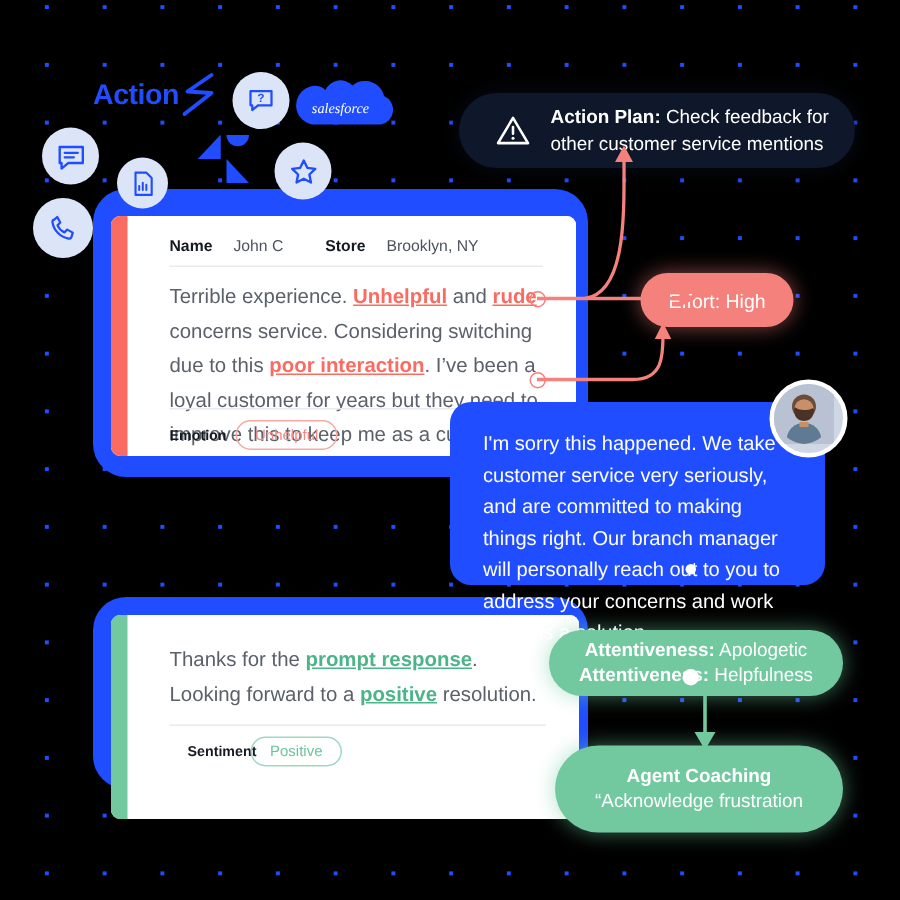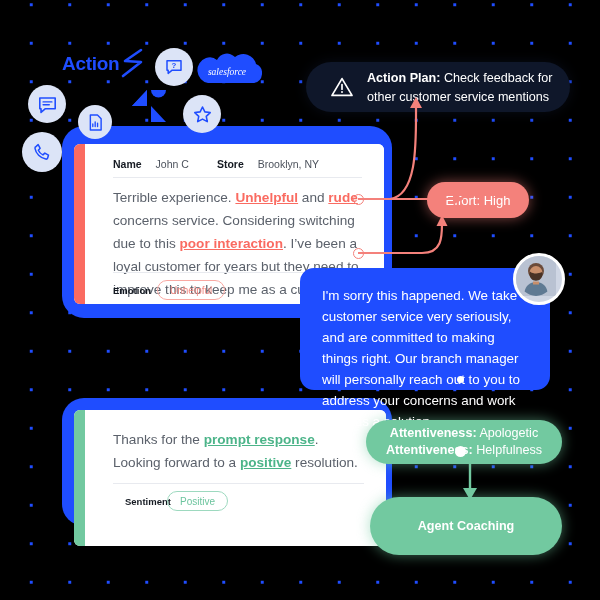--- a/index.html
+++ b/index.html
@@ -279,15 +279,16 @@
 
   <div class="glow anno-green" style="left:366px;top:420px;width:196px;height:44px;"></div>
   <div class="anno anno-green" style="left:366px;top:420px;width:196px;height:44px;">
     <div class="ln"><b>Attentiveness:</b><span> Apologetic</span></div>
     <div class="ln"><b>Attentiveness:</b><span> Helpfulness</span></div>
   </div>
 
   <div class="glow anno-green" style="left:370px;top:497px;width:192px;height:58px;"></div>
   <div class="anno anno-green" style="left:370px;top:497px;width:192px;height:58px;">
     <div class="ln"><b>Agent Coaching</b></div>
+    <div class="ln">“Acknowledge frustration</div>
   </div>
 
 </div>
 
 </body></html>

